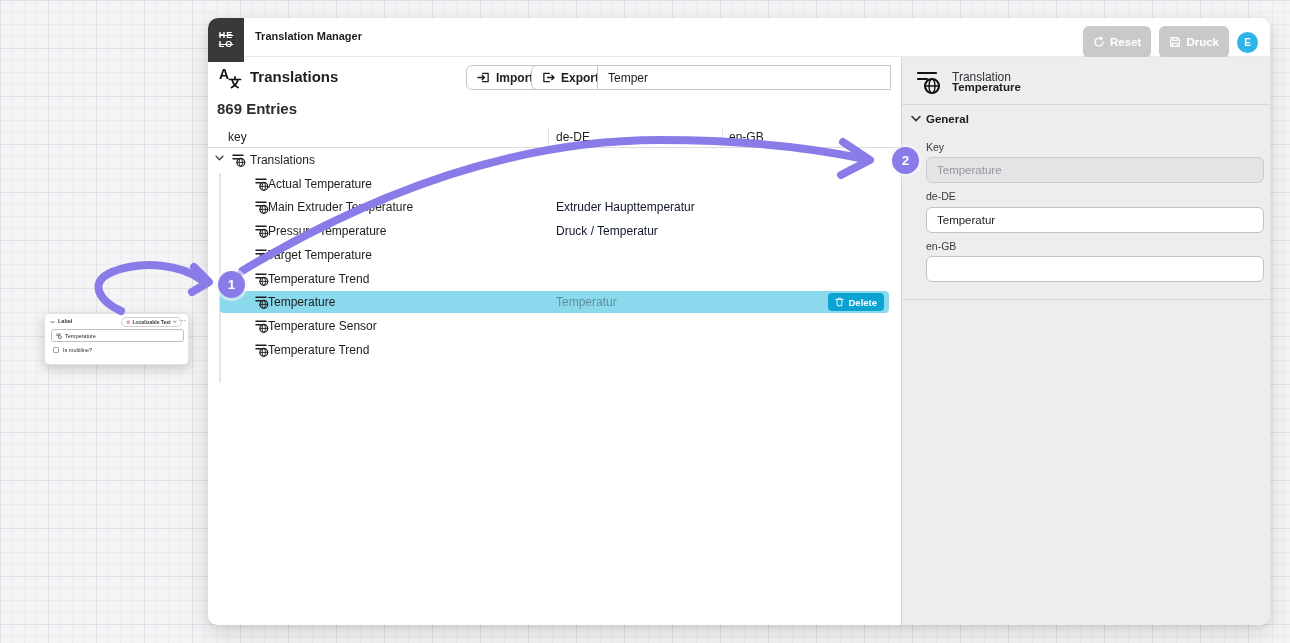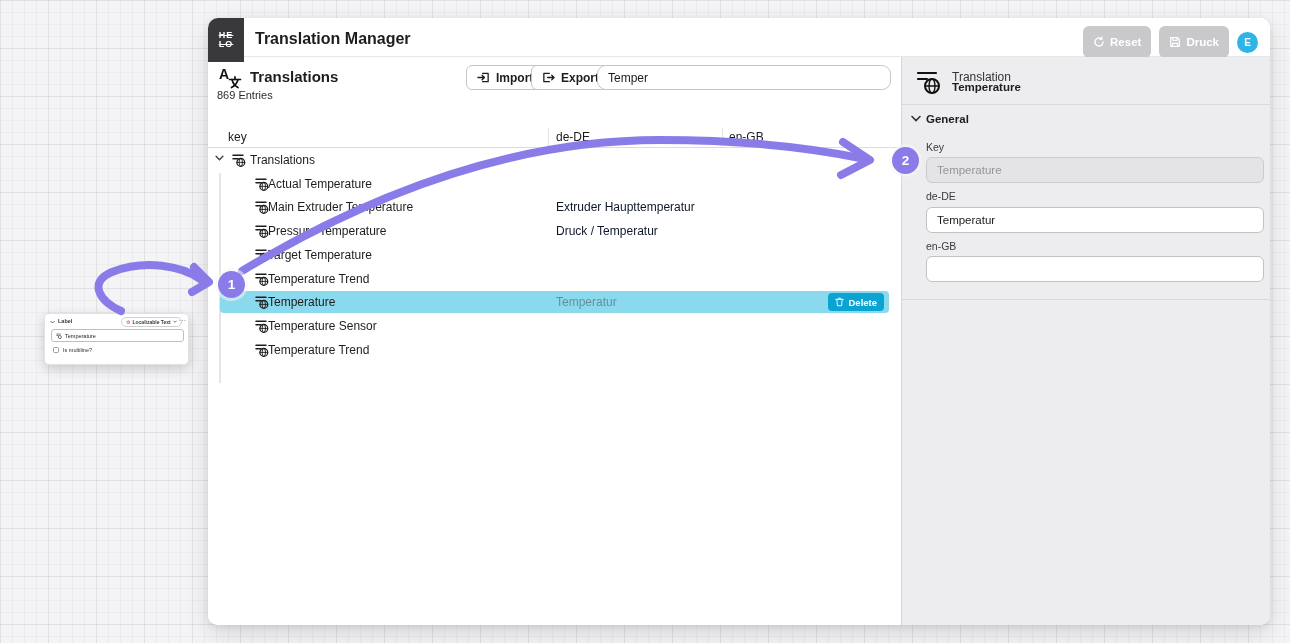--- a/index.html
+++ b/index.html
@@ -18,41 +18,41 @@
   }
 
   
   .window { position:absolute; left:208px; top:18px; width:1062px; height:607px;
     background:#fff; border-radius:10px; box-shadow:0 8px 24px rgba(0,0,0,.13), 0 2px 6px rgba(0,0,0,.08); }
   .titlebar { position:absolute; left:0; top:0; right:0; height:39px; border-bottom:1px solid #e8e8ea;
     border-radius:10px 10px 0 0; background:#fff; }
   .logo { position:absolute; left:0; top:0; width:36px; height:44px; background:#39393b;
     border-radius:10px 0 0 0; z-index:6; display:flex; flex-direction:column; align-items:center; justify-content:center; }
   .logo span { color:#fff; font-size:9px; font-weight:bold; letter-spacing:1px; line-height:9px; text-decoration:line-through;text-align:right; }
-  .app-title { position:absolute; left:47px; top:12px; font-size:16px; font-weight:bold; }
+  .app-title { position:absolute; left:47px; top:12px; font-size:11px; font-weight:bold; }
   .tb-right { position:absolute; right:12px; top:8px; display:flex; align-items:center; gap:8px; }
   .btn-disabled { height:32px; padding:0 10px; display:flex; align-items:center; gap:5px;
     background:#c9c9cc; color:#fff; font-size:11.5px; font-weight:bold; border:none; border-radius:6px; }
   .avatar { width:21px; height:21px; border-radius:50%; background:#2eb4e6; color:#fff;
     font-size:10px; font-weight:bold; display:flex; align-items:center; justify-content:center; }
 
   .body { position:absolute; left:0; top:39px; right:0; bottom:0; border-radius:0 0 10px 10px; overflow:hidden; }
   .main { position:absolute; left:0; top:0; width:693px; bottom:0; background:#fff; }
   .sidebar { position:absolute; left:693px; right:0; top:0; bottom:0; background:#ededef; border-left:1px solid #d6d6d8; }
 
   
   .main-header { position:absolute; left:0; top:0; right:0; height:69px; }
   .panel-icon { position:absolute; left:11px; top:9px; }
   .panel-title { position:absolute; left:42px; top:11px; font-size:15px; font-weight:bold; }
-  .entries { position:absolute; left:9px; top:32px; font-size:11px; color:#2c2c2e; }
+  .entries { position:absolute; left:9px; top:43px; font-size:15px; color:#2c2c2e;font-weight:bold; }
   .hbtn { position:absolute; top:8px; height:25px; padding:0 10px; display:flex; align-items:center; gap:6px;
     background:#fff; border:1px solid #c6c6ca; border-radius:6px; font-size:12px; font-weight:bold; color:#1d1d1f; }
   .hbtn.import { left:258px; } .hbtn.export { left:323px; }
   .search { position:absolute; left:389px; top:8px; width:294px; height:25px; border:1px solid #c6c6ca;
-    border-radius:9px; font-size:12px; padding:0 10px; color:#1d1d1f; font-family:inherit; background:#fff; }
+    border-radius:1px; font-size:12px; padding:0 10px; color:#1d1d1f; font-family:inherit; background:#fff; }
 
   
   .thead { position:absolute; left:0; top:69px; right:0; height:22px; border-bottom:1px solid #dcdcde; }
   .thead .col { position:absolute; top:4px; font-size:12px; color:#1b1b1d; font-weight:normal; }
   .col-key { left:20px; } .col-de { left:348px; } .col-en { left:521px; }
   .vsep { position:absolute; top:2px; height:18px; width:1px; background:#e3e3e5; }
   .vsep1 { left:340px; } .vsep2 { left:514px; }
 
   .tree { position:absolute; left:0; top:0; right:0; bottom:0; }
   .guide { position:absolute; left:11px; top:116px; width:2px; height:210px; background:#e5e5e7; }

